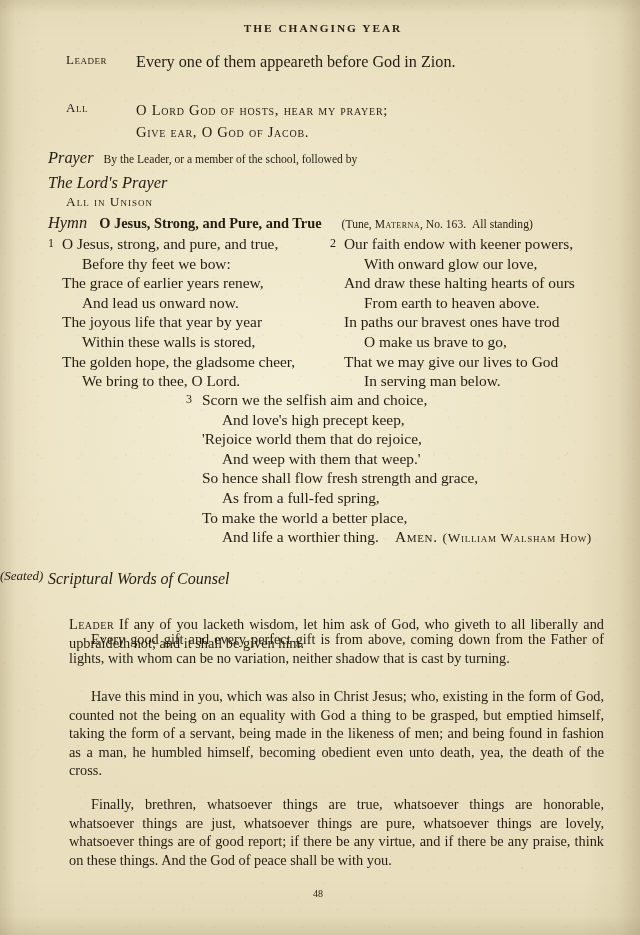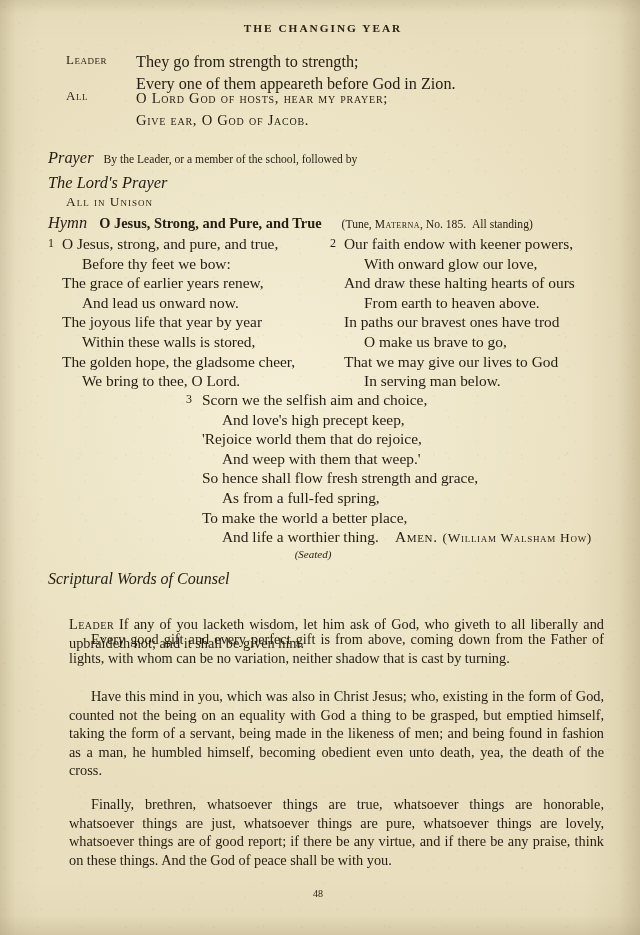--- a/index.html
+++ b/index.html
@@ -152,26 +152,25 @@
     top: 530px;
     left: 0;
     width: 592px;
     text-align: right;
     font-size: 13.4px;
     font-variant: small-caps;
     letter-spacing: 0.7px;
   }
   #seated {
     position: absolute;
-    top: 548px;
+    top: 568px;
     left: 0;
     width: 626px;
-    text-align: center;
     font-style: italic;
-    font-size: 11px;
+    font-size: 13px;
   }
 
   
   #counsel-heading {
     position: absolute;
     left: 48px;
     top: 570px;
     font-style: italic;
     font-size: 16px;
     white-space: nowrap;
@@ -210,45 +209,44 @@
 
   <div id="content">
 
     <div id="running-head">
       <span>THE CHANGING YEAR</span>
     </div>
 
     <div class="versicle" style="top:52px;">
       <div class="speaker">Leader</div>
       <div class="lines">
-        <div class="ln">They go from strength to strength;</div>
         <div class="ln">Every one of them appeareth before God in Zion.</div>
       </div>
     </div>
 
-    <div class="versicle" style="top:88px;">
+    <div class="versicle" style="top:100px;">
       <div class="speaker">All</div>
       <div class="lines">
         <div class="ln smallcaps">O Lord God of hosts, hear my prayer;</div>
         <div class="ln smallcaps">Give ear, O God of Jacob.</div>
       </div>
     </div>
 
     <div class="rubric" style="top:148px;">
       <span class="label">Prayer</span><span class="note">By the Leader, or a member of the school, followed by</span>
     </div>
 
     <div class="rubric" style="top:173px;">
       <span class="label">The Lord's Prayer</span>
     </div>
 
     <div class="unison" style="top:194px;">All in Unison</div>
 
     <div class="rubric" style="top:213px;">
-      <span class="label">Hymn</span><span class="title-bold">O Jesus, Strong, and Pure, and True</span><span class="tune"><span>(Tune,</span> <span class="tname">Materna</span><span>, No. 185.</span> &nbsp;<span>All standing)</span></span>
+      <span class="label">Hymn</span><span class="title-bold">O Jesus, Strong, and Pure, and True</span><span class="tune"><span>(Tune,</span> <span class="tname">Materna</span><span>, No. 163.</span> &nbsp;<span>All standing)</span></span>
     </div>
 
     <div class="hymn-col" id="hymn-v1">
       <span class="vnum">1</span>
       <div class="stanza">
         <div class="ln">O Jesus, strong, and pure, and true,</div>
         <div class="ln ind">Before thy feet we bow:</div>
         <div class="ln">The grace of earlier years renew,</div>
         <div class="ln ind">And lead us onward now.</div>
         <div class="ln">The joyous life that year by year</div>

